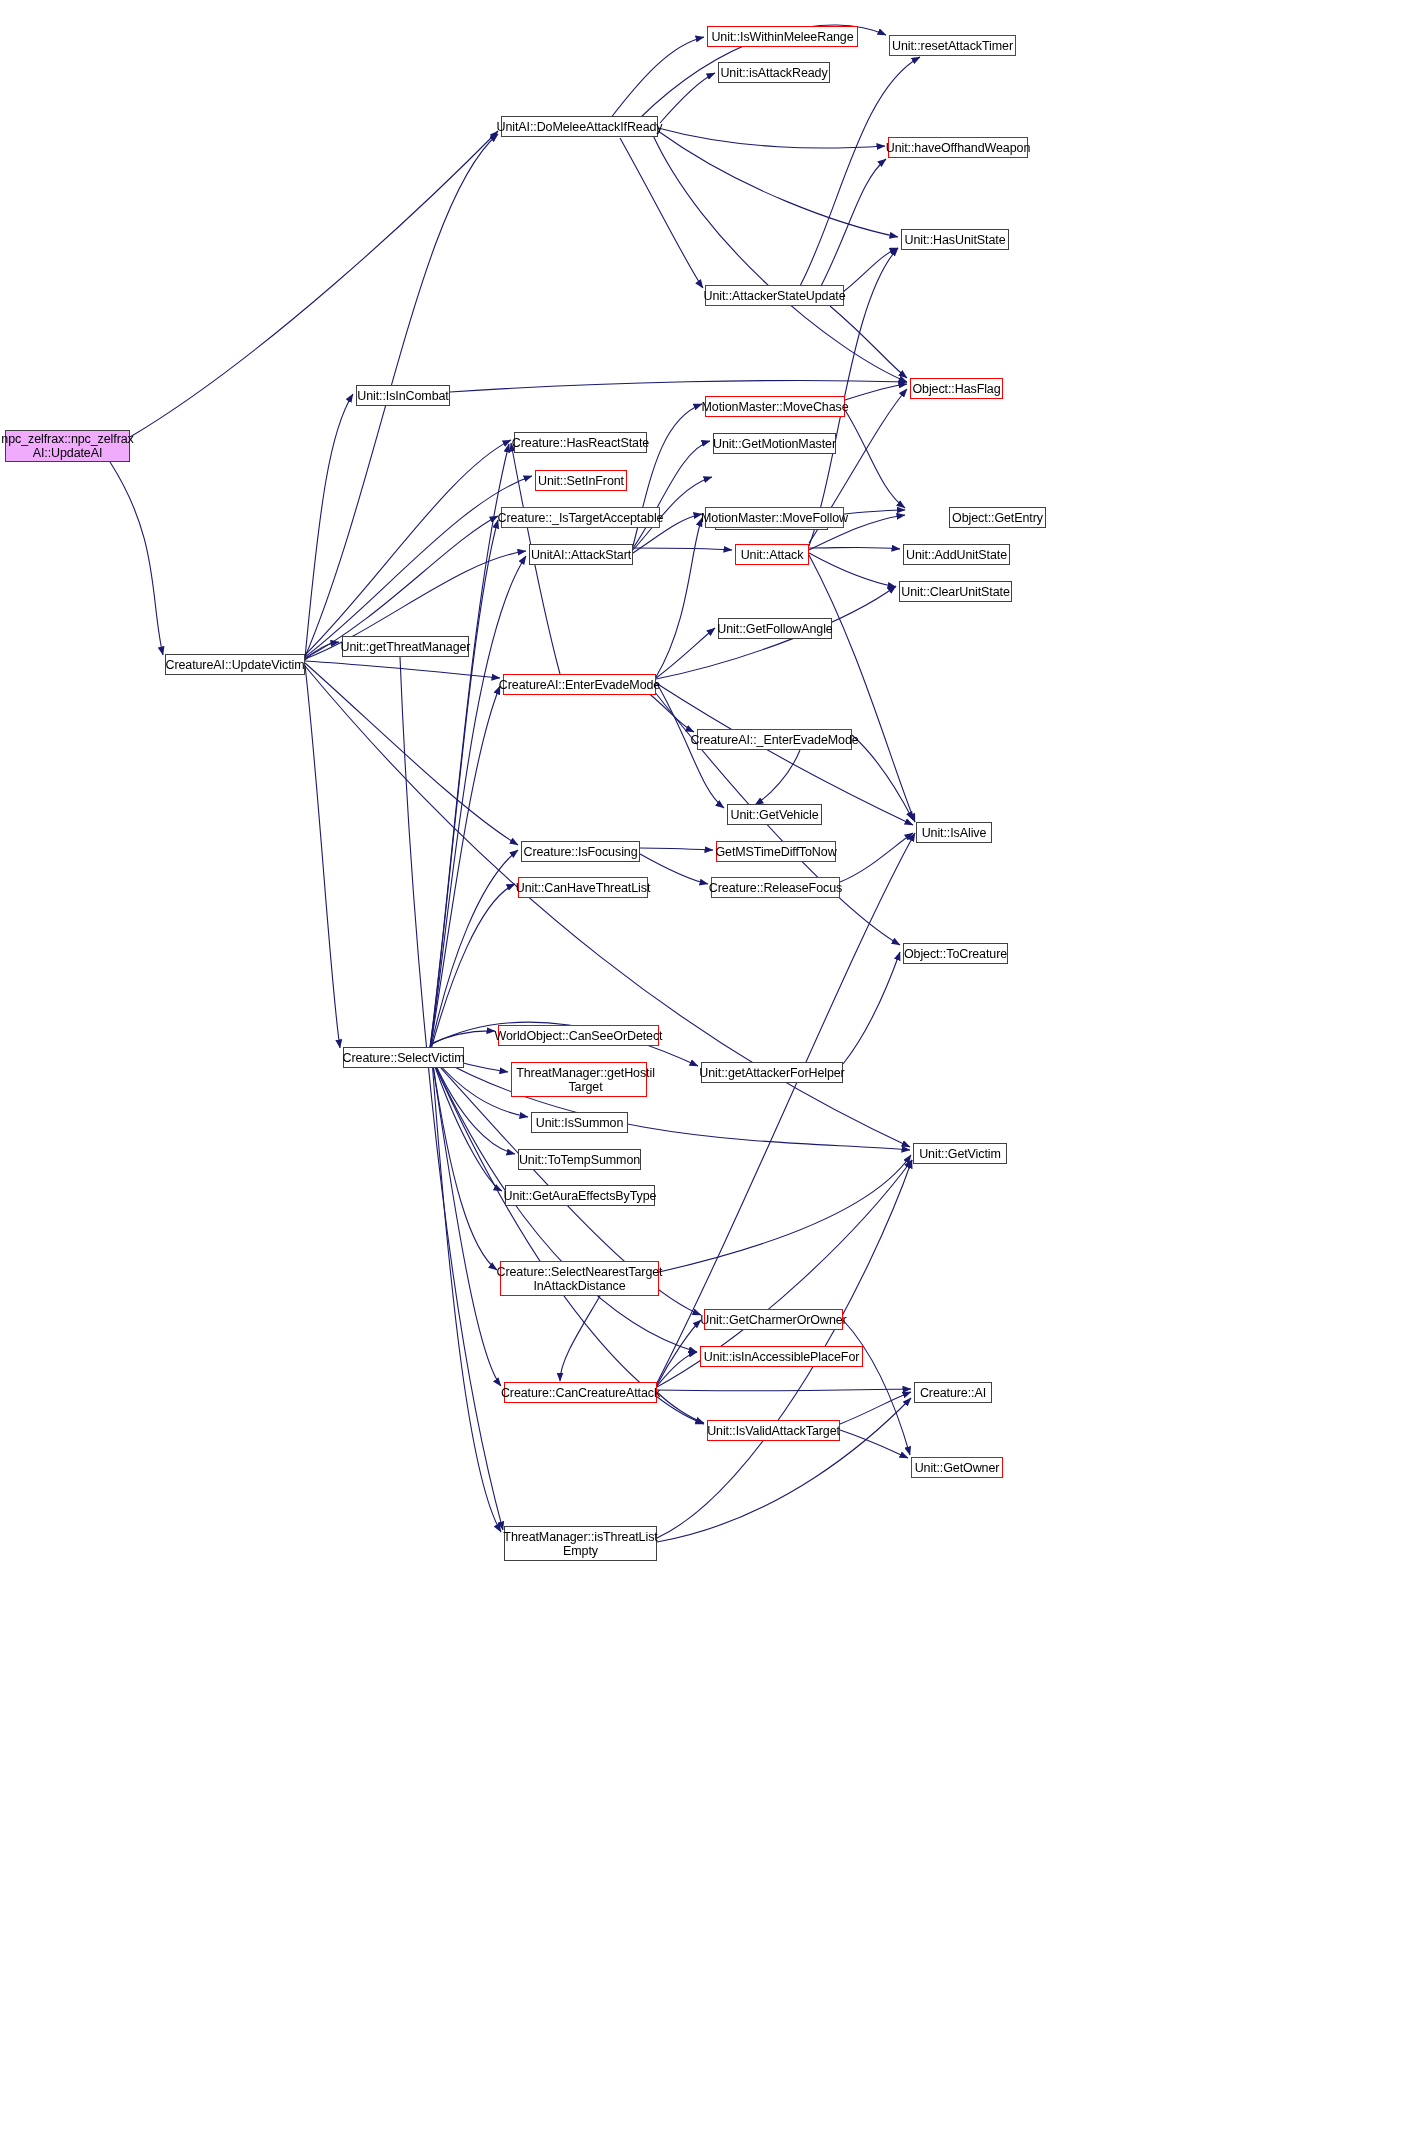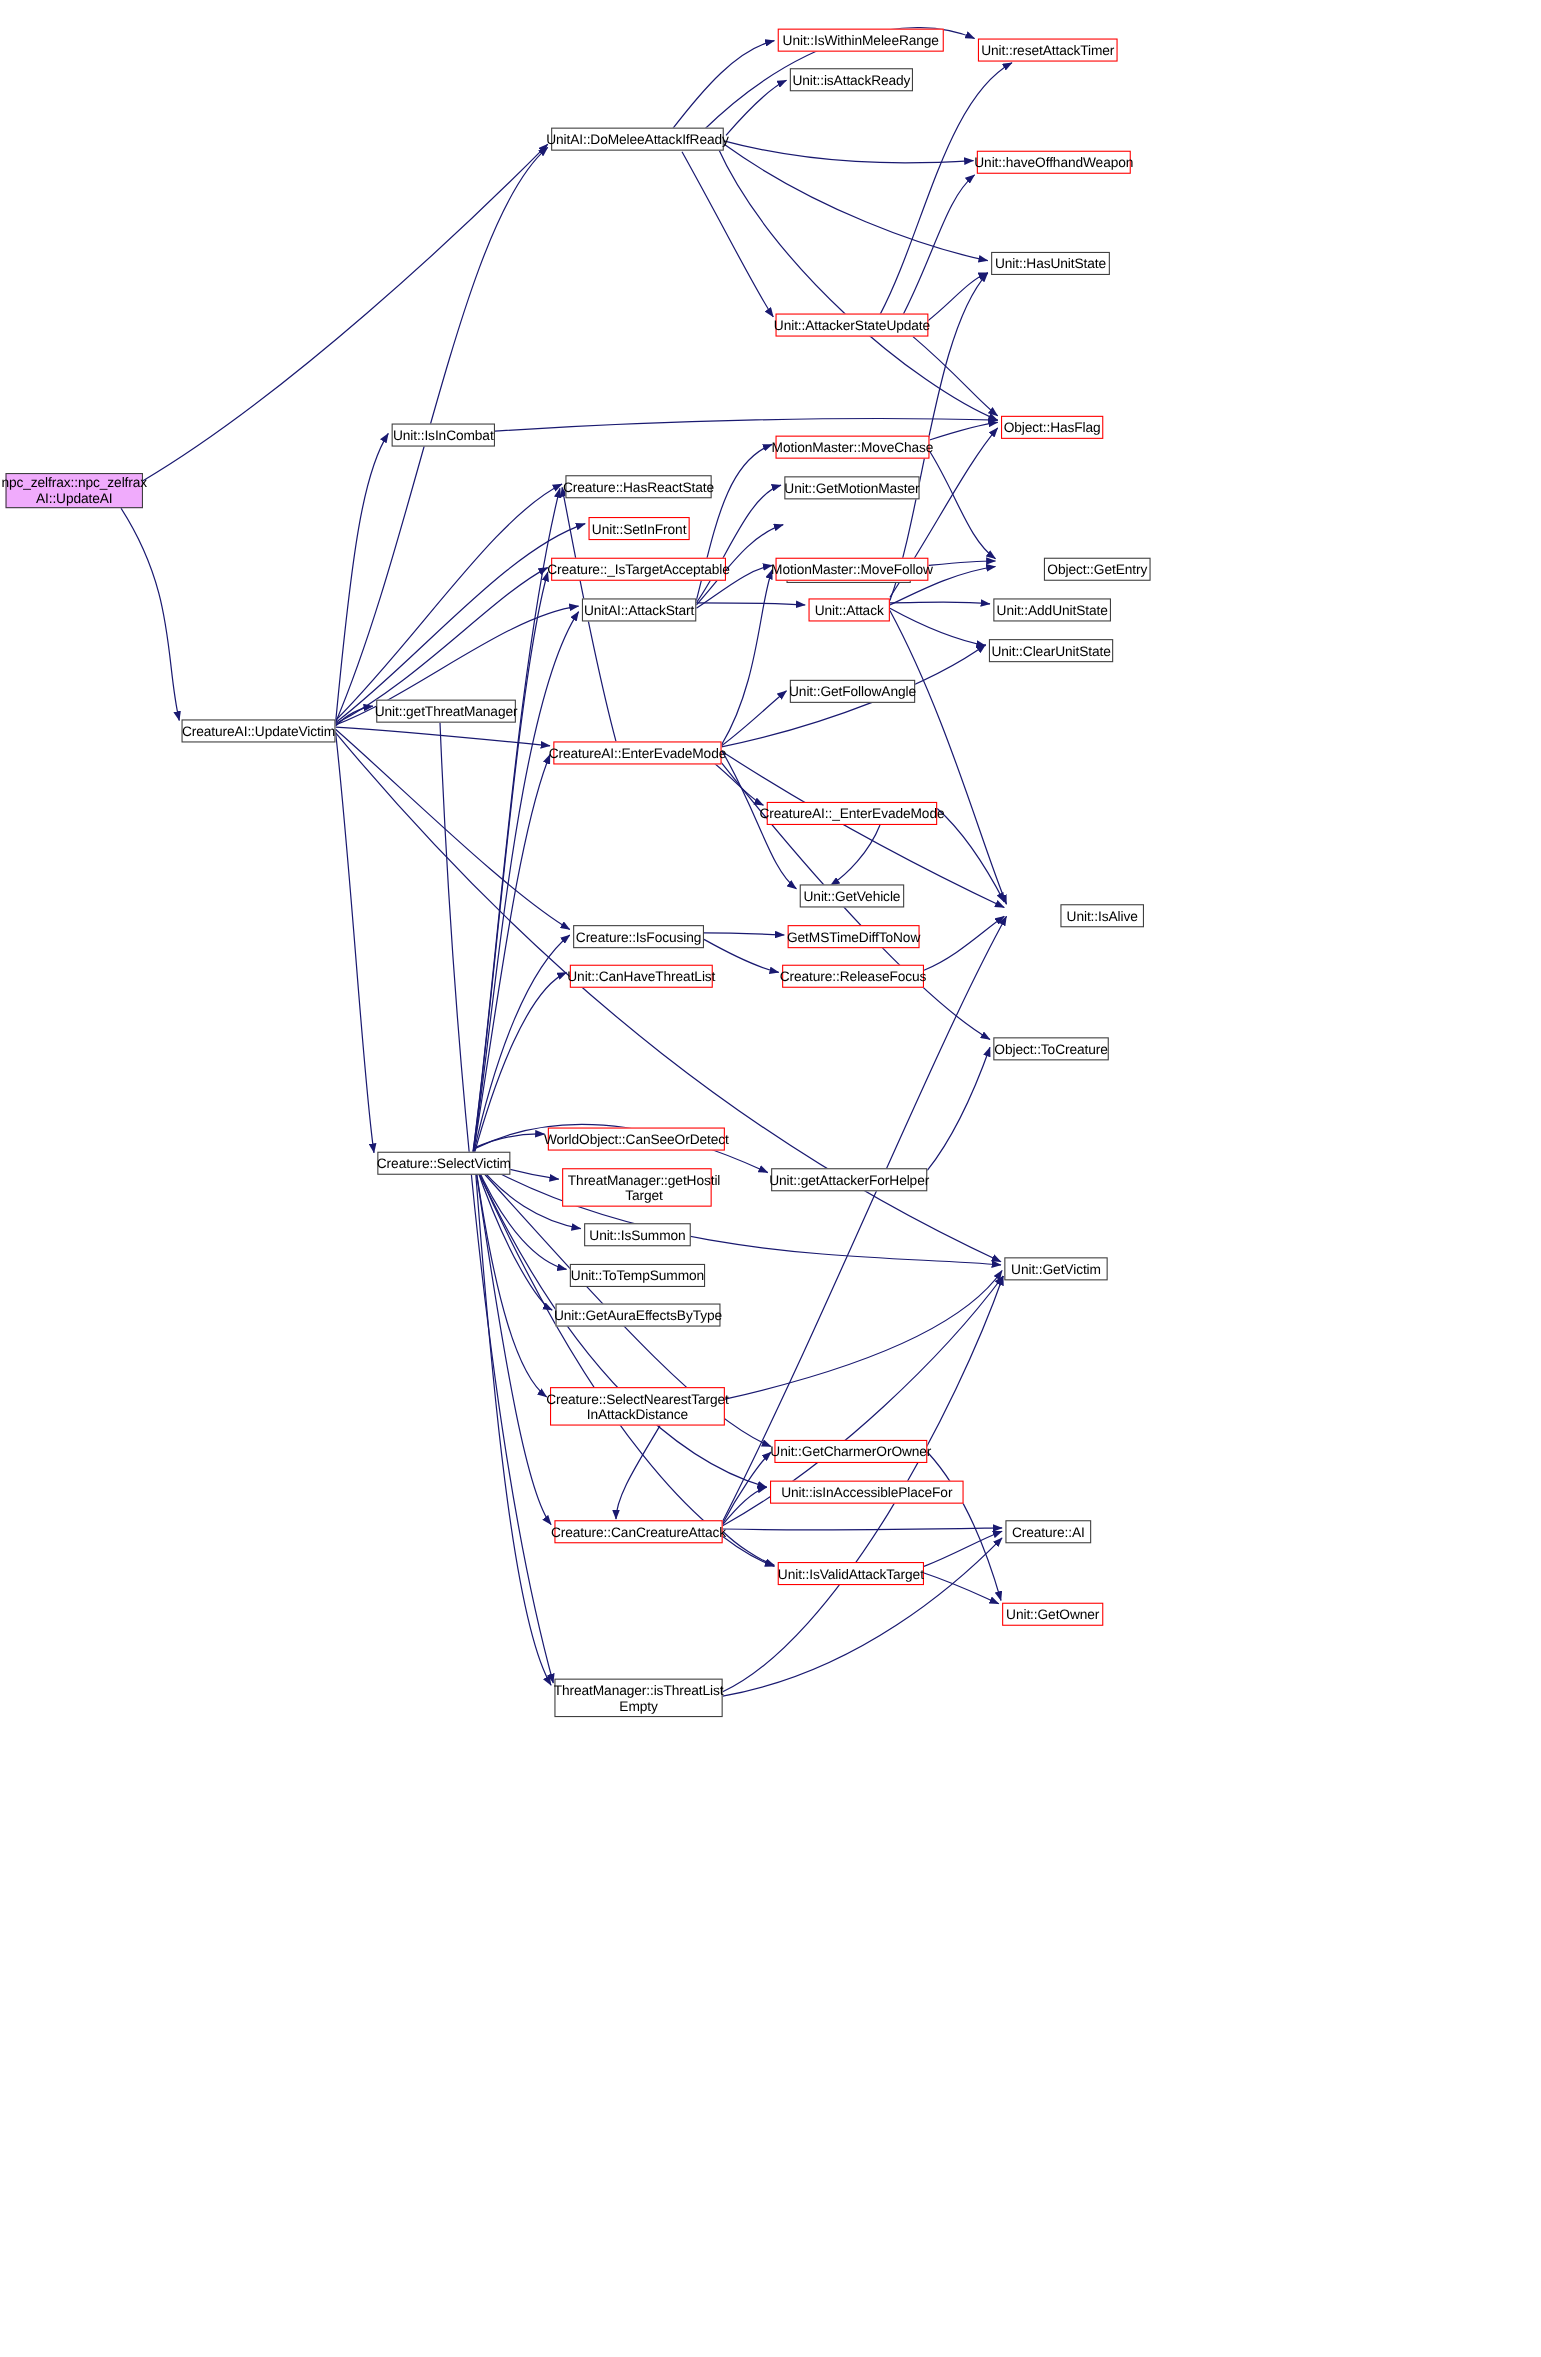--- a/index.html
+++ b/index.html
@@ -190,38 +190,38 @@
   <div class="node" style="left:529px;top:544px;width:104px;height:21px;">UnitAI::AttackStart</div>
   <div class="node red" style="left:735px;top:544px;width:74px;height:21px;">Unit::Attack</div>
   <div class="node" style="left:903px;top:544px;width:107px;height:21px;">Unit::AddUnitState</div>
   <div class="node" style="left:899px;top:581px;width:113px;height:21px;">Unit::ClearUnitState</div>
   <div class="node" style="left:718px;top:618px;width:114px;height:21px;">Unit::GetFollowAngle</div>
   <div class="node" style="left:342px;top:636px;width:127px;height:21px;">Unit::getThreatManager</div>
   <div class="node" style="left:165px;top:654px;width:140px;height:21px;">CreatureAI::UpdateVictim</div>
   <div class="node red" style="left:503px;top:674px;width:153px;height:21px;">CreatureAI::EnterEvadeMode</div>
   <div class="node red" style="left:697px;top:729px;width:155px;height:21px;">CreatureAI::_EnterEvadeMode</div>
   <div class="node" style="left:727px;top:804px;width:95px;height:21px;">Unit::GetVehicle</div>
-  <div class="node" style="left:916px;top:822px;width:76px;height:21px;margin-left:48px;">Unit::IsAlive</div>
+  <div class="node" style="left:916px;top:822px;width:76px;height:21px;">Unit::IsAlive</div>
   <div class="node" style="left:521px;top:841px;width:119px;height:21px;">Creature::IsFocusing</div>
   <div class="node red" style="left:716px;top:841px;width:120px;height:21px;">GetMSTimeDiffToNow</div>
   <div class="node red" style="left:518px;top:877px;width:130px;height:21px;">Unit::CanHaveThreatList</div>
   <div class="node red" style="left:711px;top:877px;width:129px;height:21px;">Creature::ReleaseFocus</div>
   <div class="node" style="left:903px;top:943px;width:105px;height:21px;">Object::ToCreature</div>
   <div class="node red" style="left:498px;top:1025px;width:161px;height:21px;">WorldObject::CanSeeOrDetect</div>
   <div class="node" style="left:343px;top:1047px;width:121px;height:21px;">Creature::SelectVictim</div>
   <div class="node red" style="left:511px;top:1062px;width:136px;height:35px;padding-left:16px;">ThreatManager::getHostil
 Target</div>
   <div class="node" style="left:701px;top:1062px;width:142px;height:21px;">Unit::getAttackerForHelper</div>
   <div class="node" style="left:531px;top:1112px;width:97px;height:21px;">Unit::IsSummon</div>
   <div class="node" style="left:913px;top:1143px;width:94px;height:21px;">Unit::GetVictim</div>
   <div class="node" style="left:518px;top:1149px;width:123px;height:21px;">Unit::ToTempSummon</div>
   <div class="node" style="left:505px;top:1185px;width:150px;height:21px;">Unit::GetAuraEffectsByType</div>
   <div class="node red" style="left:500px;top:1261px;width:159px;height:35px;">Creature::SelectNearestTarget
 InAttackDistance</div>
   <div class="node red" style="left:704px;top:1309px;width:139px;height:21px;">Unit::GetCharmerOrOwner</div>
-  <div class="node red" style="left:700px;top:1346px;width:176px;height:21px;">Unit::isInAccessiblePlaceFor</div>
+  <div class="node red" style="left:700px;top:1346px;width:163px;height:21px;">Unit::isInAccessiblePlaceFor</div>
   <div class="node red" style="left:504px;top:1382px;width:153px;height:21px;">Creature::CanCreatureAttack</div>
   <div class="node" style="left:914px;top:1382px;width:78px;height:21px;">Creature::AI</div>
   <div class="node red" style="left:707px;top:1420px;width:133px;height:21px;">Unit::IsValidAttackTarget</div>
   <div class="node red" style="left:911px;top:1457px;width:92px;height:21px;">Unit::GetOwner</div>
   <div class="node" style="left:504px;top:1526px;width:153px;height:35px;">ThreatManager::isThreatList
 Empty</div>
 </div>
 
 </body></html>

